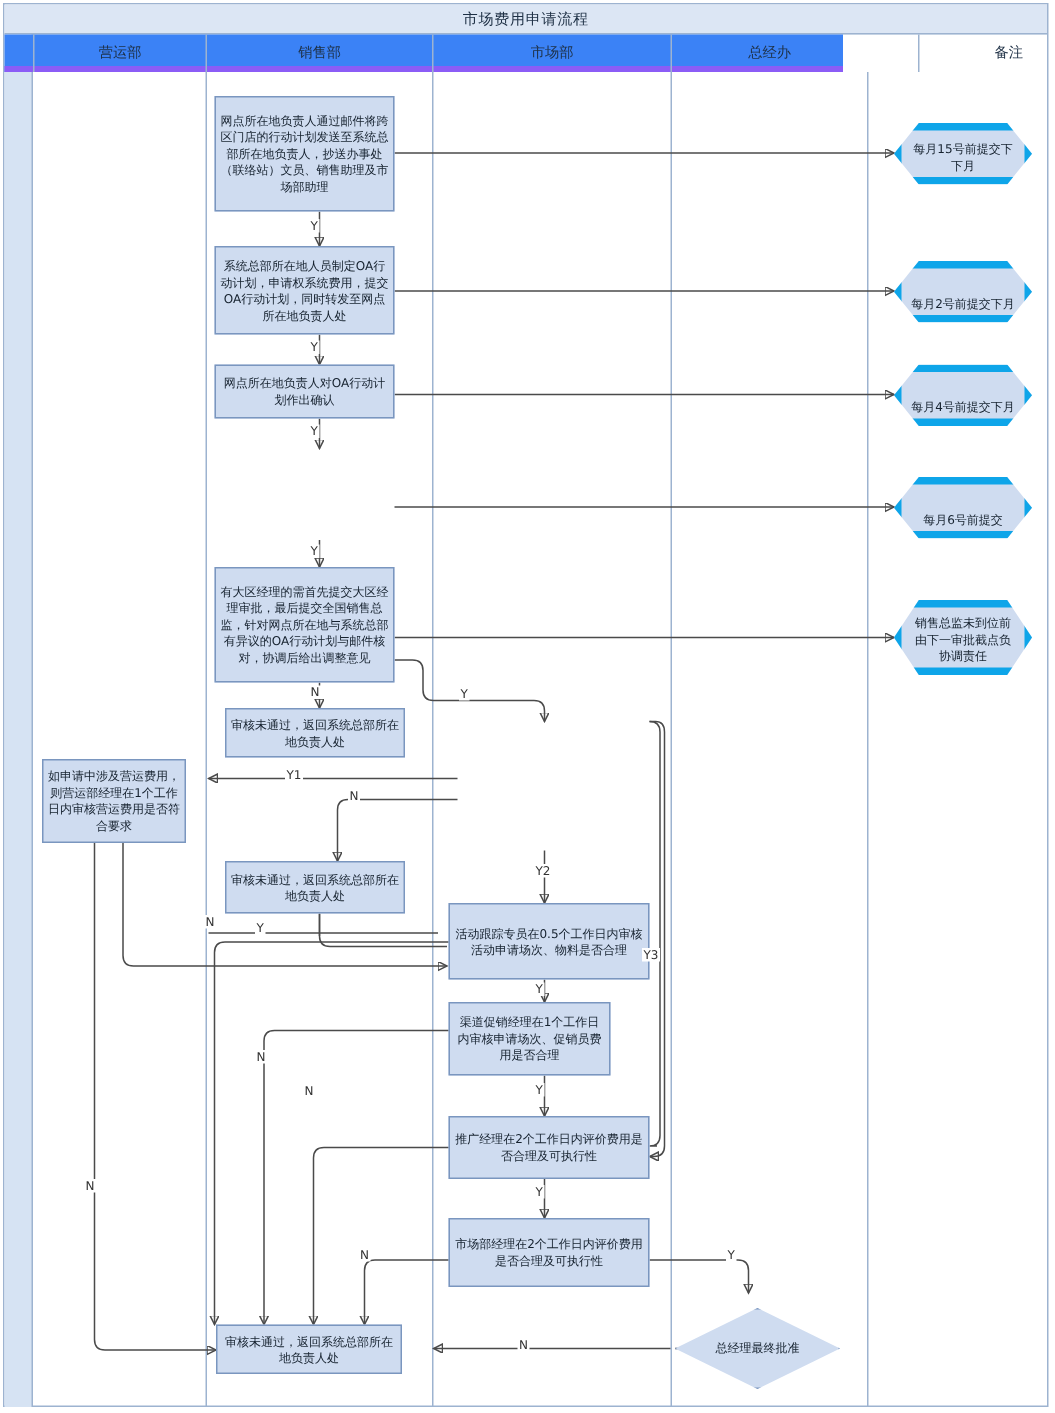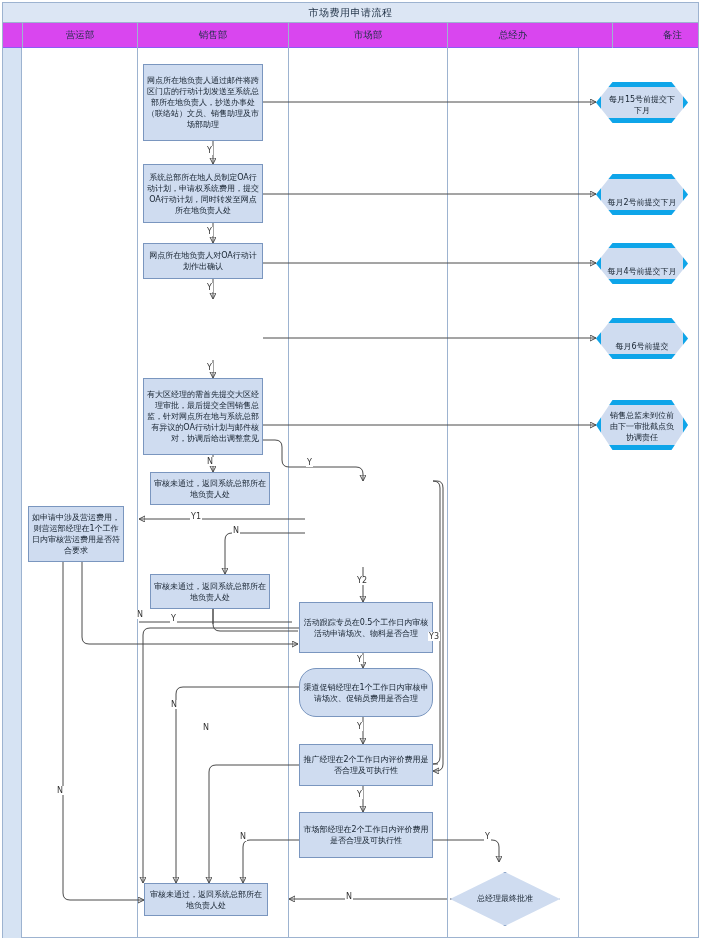--- a/index.html
+++ b/index.html
@@ -4,21 +4,21 @@
 <style>
   html,body{margin:0;padding:0;background:#ffffff;}
   body{font-family:"DejaVu Sans","Liberation Sans",sans-serif;}
   #stage{position:relative;width:703px;height:942px;background:#ffffff;overflow:hidden;}
 
   
   .frame{position:absolute;left:2px;top:2px;width:697px;height:936px;border:1px solid #9db3d0;box-sizing:border-box;background:#ffffff;}
   .title-bar{position:absolute;left:3px;top:3px;width:695px;height:20px;background:#dce6f4;border-bottom:1px solid #9db3d0;box-sizing:border-box;
              display:flex;align-items:center;justify-content:center;}
   .title-bar span{font-size:10px;color:#1d2f44;letter-spacing:.5px;}
-  .hdr-row{position:absolute;left:3px;top:23px;width:695px;height:25px;background:#d946ef;border-bottom:1px solid #8b5cf6;box-sizing:border-box;}
+  .hdr-row{position:absolute;left:3px;top:23px;width:559px;height:25px;background:#3b82f6;border-bottom:4px solid #8b5cf6;box-sizing:border-box;}
   .hdr-cell{position:absolute;top:0;height:25px;display:flex;align-items:center;justify-content:center;
             border-left:1px solid #9db3d0;box-sizing:border-box;}
   .hdr-cell span{font-size:9.5px;color:#1d2f44;}
   .lane-strip{position:absolute;left:3px;top:23px;width:19px;height:915px;background:#d6e3f3;border-right:1px solid #9db3d0;box-sizing:border-box;}
   .vdiv{position:absolute;top:48px;width:1px;height:890px;background:#9db3d0;}
 
   
   .box{position:absolute;background:#cfdcf0;border:1px solid #7a96bf;box-sizing:border-box;
        display:flex;align-items:center;justify-content:center;text-align:center;padding:2px 3px;}
   .box span{font-size:8px;line-height:11px;color:#15212e;display:block;}
@@ -130,41 +130,41 @@
 
   <div class="box" style="left:143px;top:64px;width:120px;height:77px;">
     <span>网点所在地负责人通过邮件将跨区门店的行动计划发送至系统总部所在地负责人，抄送办事处（联络站）文员、销售助理及市场部助理</span>
   </div>
   <div class="box" style="left:143px;top:164px;width:120px;height:59px;">
     <span>系统总部所在地人员制定OA行动计划，申请权系统费用，提交OA行动计划，同时转发至网点所在地负责人处</span>
   </div>
   <div class="box" style="left:143px;top:243px;width:120px;height:36px;">
     <span>网点所在地负责人对OA行动计划作出确认</span>
   </div>
-  <div class="box" style="left:143px;top:378px;width:120px;height:77px;text-align:right;">
+  <div class="box" style="left:143px;top:378px;width:120px;height:77px;">
     <span>有大区经理的需首先提交大区经理审批，最后提交全国销售总监，针对网点所在地与系统总部有异议的OA行动计划与邮件核对，协调后给出调整意见</span>
   </div>
   <div class="box" style="left:150px;top:472px;width:120px;height:33px;">
     <span>审核未通过，返回系统总部所在地负责人处</span>
   </div>
   <div class="box" style="left:150px;top:574px;width:120px;height:35px;">
     <span>审核未通过，返回系统总部所在地负责人处</span>
   </div>
   <div class="box" style="left:144px;top:883px;width:124px;height:33px;">
     <span>审核未通过，返回系统总部所在地负责人处</span>
   </div>
 
   <div class="box" style="left:28px;top:506px;width:96px;height:56px;">
     <span>如申请中涉及营运费用，则营运部经理在1个工作日内审核营运费用是否符合要求</span>
   </div>
 
   <div class="box" style="left:299px;top:602px;width:134px;height:51px;">
     <span>活动跟踪专员在0.5个工作日内审核活动申请场次、物料是否合理</span>
   </div>
-  <div class="box" style="left:299px;top:668px;width:134px;height:49px;border-radius:17px;">
+  <div class="box" style="left:299px;top:668px;width:108px;height:49px;">
     <span>渠道促销经理在1个工作日内审核申请场次、促销员费用是否合理</span>
   </div>
   <div class="box" style="left:299px;top:744px;width:134px;height:42px;">
     <span>推广经理在2个工作日内评价费用是否合理及可执行性</span>
   </div>
   <div class="box" style="left:299px;top:812px;width:134px;height:46px;">
     <span>市场部经理在2个工作日内评价费用是否合理及可执行性</span>
   </div>
 
   <div class="diamond" style="left:450px;top:872px;width:110px;height:54px;">

